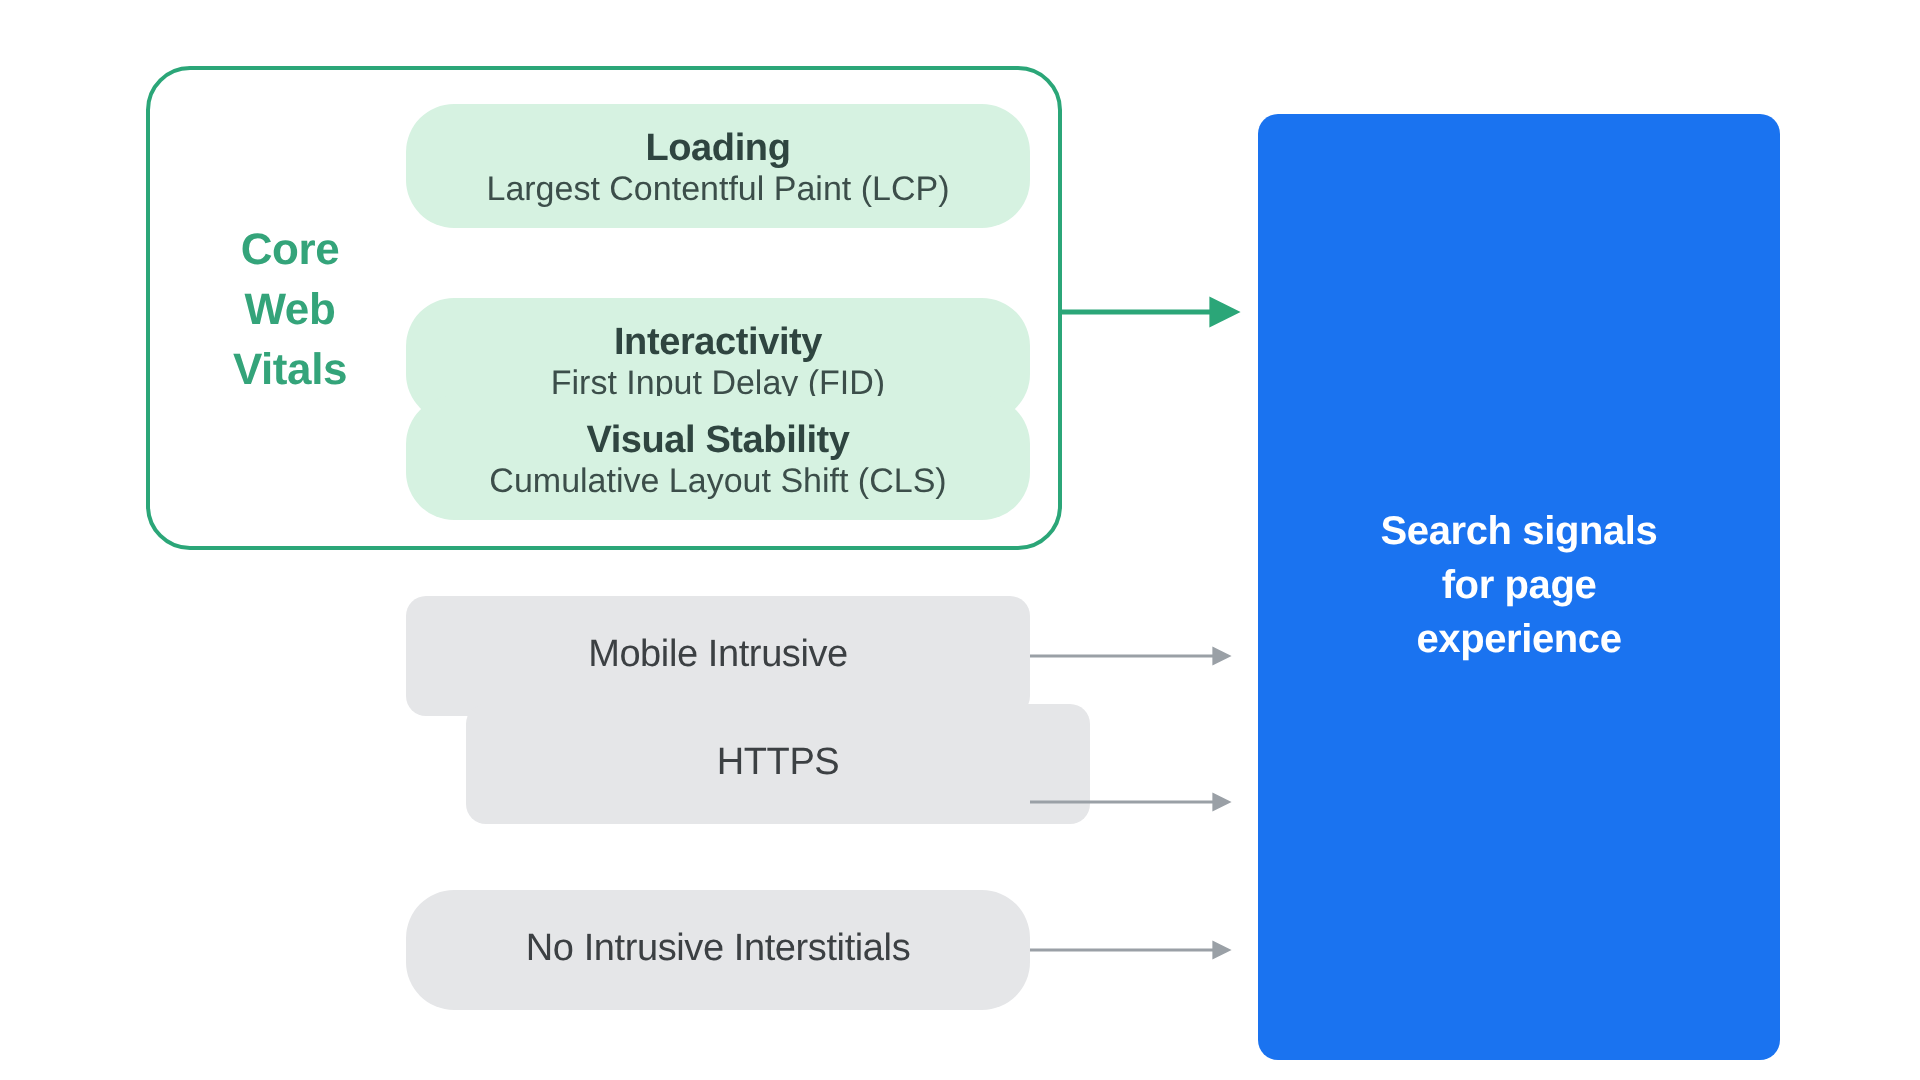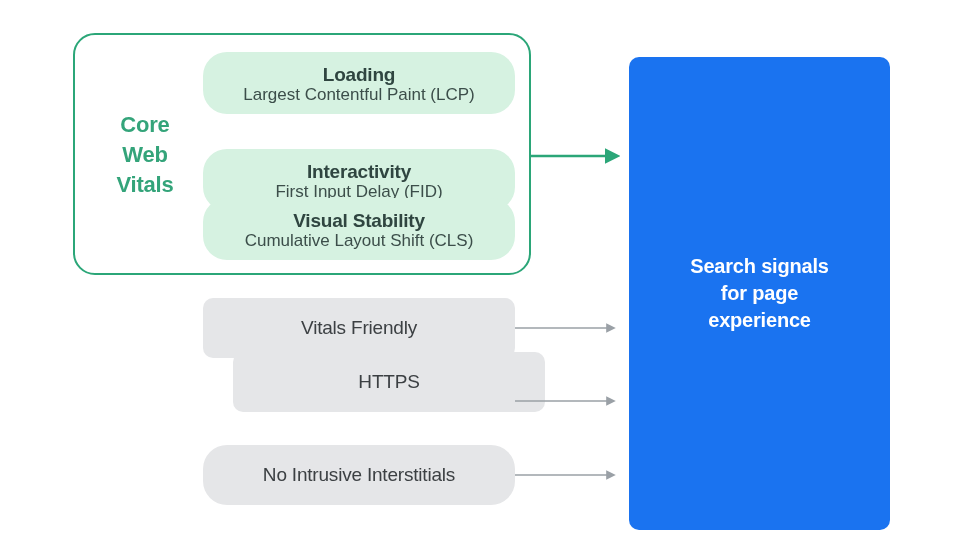--- a/index.html
+++ b/index.html
@@ -155,21 +155,21 @@
     <div class="metric-title">Interactivity</div>
     <div class="metric-sub">First Input Delay (FID)</div>
   </div>
 
   <div class="metric-card m3">
     <div class="metric-title">Visual Stability</div>
     <div class="metric-sub">Cumulative Layout Shift (CLS)</div>
   </div>
 
   <div class="signal-card s1">
-    <div class="signal-label">Vitals Friendly</div>
+    <div class="signal-label">Mobile Intrusive</div>
   </div>
 
   <div class="signal-card s2">
     <div class="signal-label">HTTPS</div>
   </div>
 
   <div class="signal-card s3">
     <div class="signal-label">No Intrusive Interstitials</div>
   </div>
 

